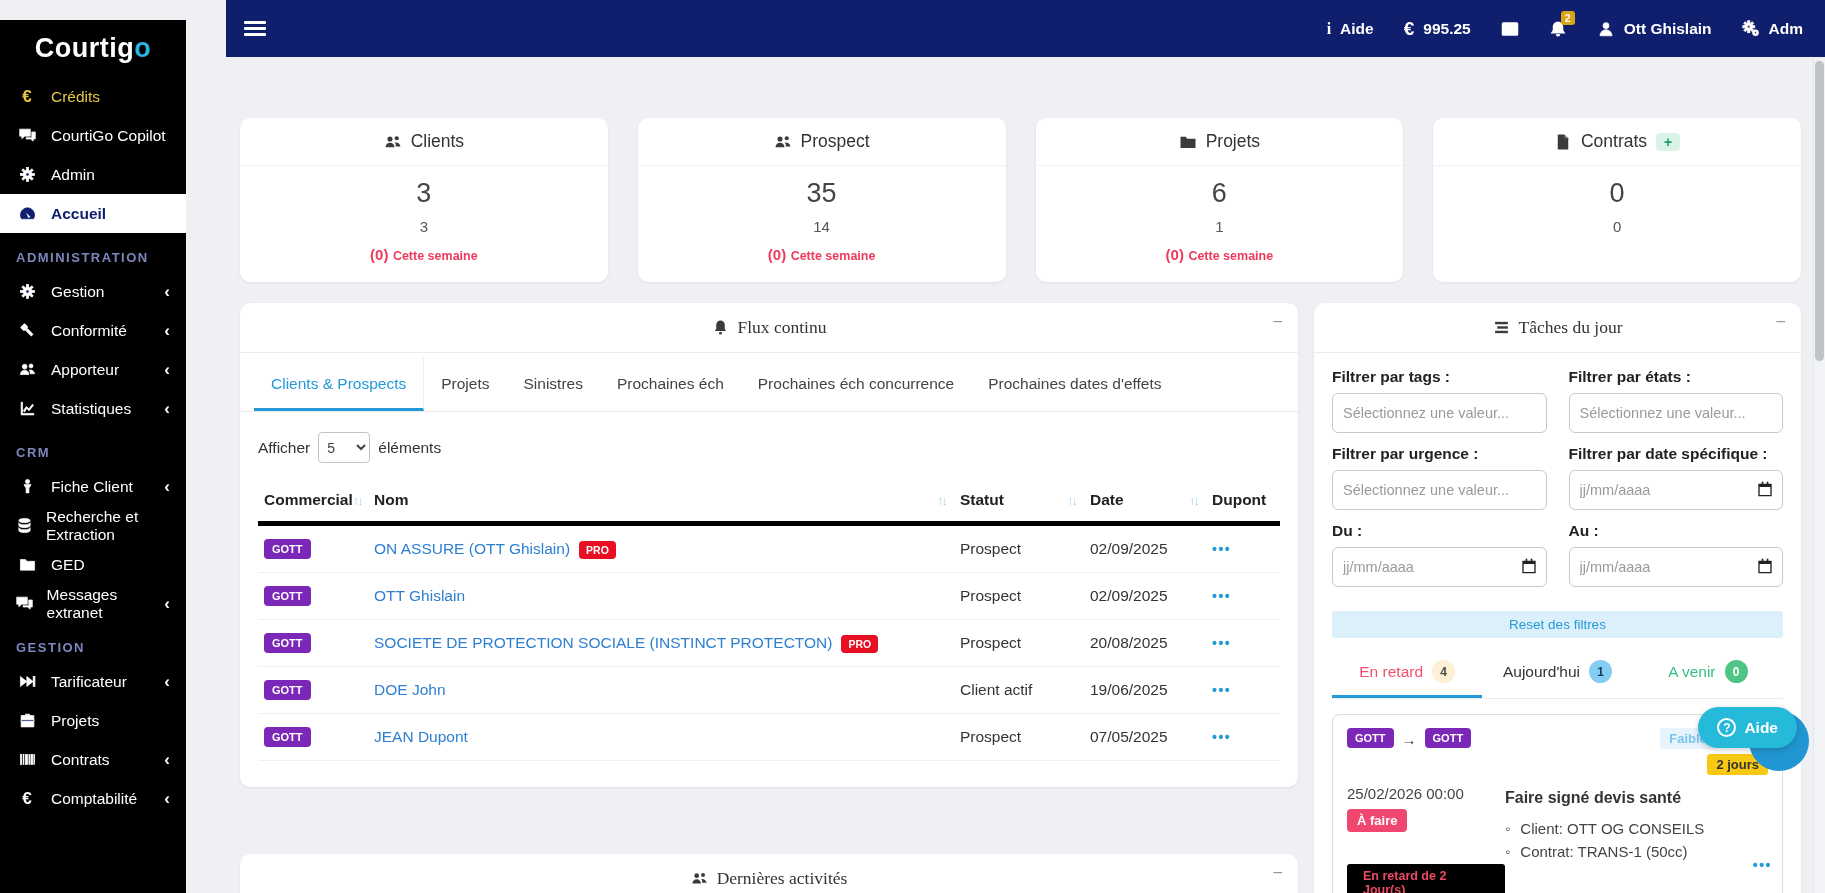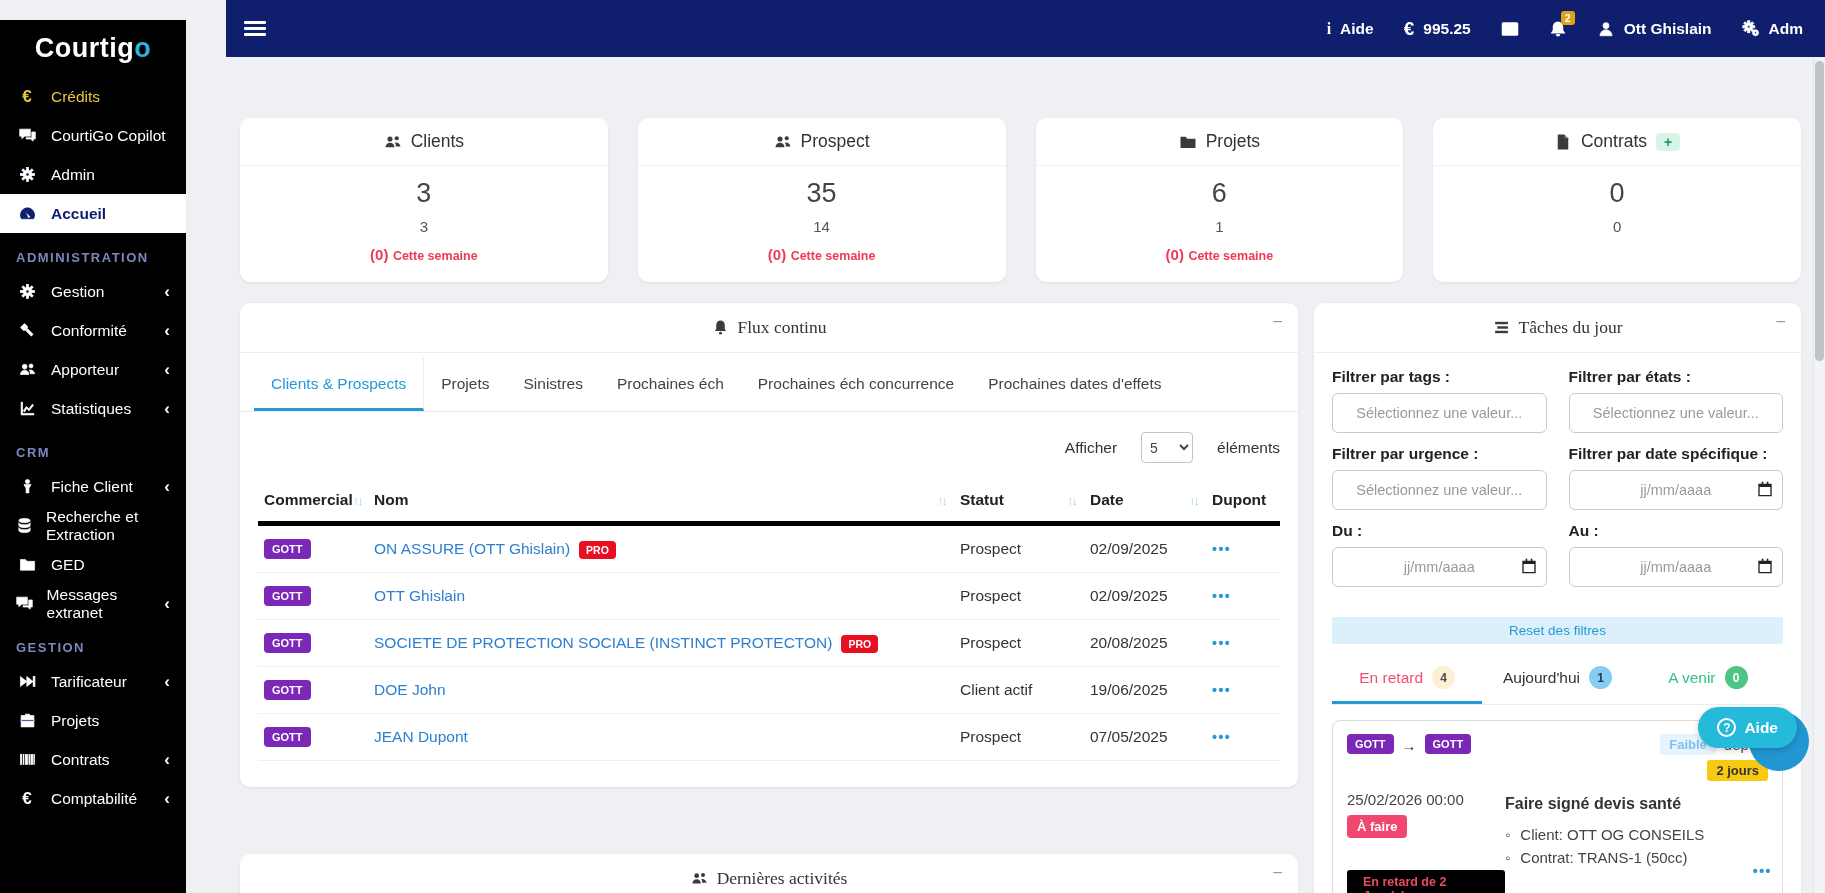--- a/index.html
+++ b/index.html
@@ -54,42 +54,42 @@
 
   .panel-head { position:relative; text-align:center; padding:14px; font-size:17.5px; color:#333; border-bottom:1px solid #ededed; display:flex; align-items:center; justify-content:center; gap:9px;font-family:Liberation Serif, serif; }
   .panel-head svg { width:17px; height:17px; fill:#3b3b3b; }
   .collapse-btn { position:absolute; right:16px; top:8px; color:#999; font-weight:bold; font-size:17px; cursor:pointer; }
 
   
   .tabs { display:flex; padding:4px 14px 0; border-bottom:1px solid #e9e9e9; }
   .tab { padding:18px 17px 15px; font-size:15.5px; color:#444; cursor:pointer; border-bottom:3px solid transparent; }
   .tab.active { color:#2499d8; border-bottom-color:#2499d8; border-right:1px solid #eee; }
 
-  .afficher { display:flex; align-items:center; gap:24px; padding:20px 18px 8px; font-size:15.5px; color:#333;justify-content:flex-end; }
+  .afficher { display:flex; align-items:center; gap:8px; padding:20px 18px 8px; font-size:15.5px; color:#333; }
   .afficher select { width:52px; height:31px; border:1px solid #c3c3c3; border-radius:4px; font-size:14px; color:#444; padding:0 4px; background:#fff; }
 
   .ftable { margin:8px 18px 0; padding-bottom:26px; }
   .frow { display:grid; grid-template-columns:110px 1fr 130px 122px 62px; align-items:center; padding:13px 6px; border-bottom:1px solid #efefef; font-size:15.5px; }
   .frow.head { font-weight:bold; color:#222; border-bottom:5px solid #000000; padding:12px 6px; }
   .hcell { display:flex; align-items:center; justify-content:space-between; padding-right:14px; cursor:pointer; }
   .sort { color:#a5d3f3; font-size:13px; font-weight:normal; letter-spacing:-2px; }
   .badge-gott { background:#7b27b8; color:#fff; font-size:11px; font-weight:bold; padding:4px 8px; border-radius:4px; display:inline-block; }
   .badge-pro { background:#e70f21; color:#fff; font-size:10.5px; font-weight:bold; padding:3px 7px; border-radius:4px; margin-left:9px; display:inline-block; }
   .name-link { color:#2d7fd0; cursor:pointer; text-decoration:none; }
   .ellipsis { color:#2499d8; font-weight:bold; letter-spacing:1.5px; font-size:14px; cursor:pointer; }
 
   
   .tbody { padding:15px 18px 18px; }
   .fgrid { display:grid; grid-template-columns:1fr 1fr; column-gap:22px; row-gap:12px; }
   .flabel { font-size:15.5px; font-weight:bold; color:#222; margin-bottom:7px; }
-  .fselect, .fdate { width:100%; height:40px; border:1px solid #c9c9c9; border-radius:6px; padding:0 10px; font-size:14.5px; color:#c2410c; background:#fff; font-family:"Liberation Sans",sans-serif;text-align:center; }
+  .fselect, .fdate { width:100%; height:40px; border:1px solid #c9c9c9; border-radius:6px; padding:0 10px; font-size:14.5px; color:#c2410c; background:#fff; font-family:"Liberation Sans",sans-serif; }
   .fselect::placeholder, .fdate::placeholder { color:#9a9a9a; }
   .datewrap { position:relative; }
   .datewrap svg { position:absolute; right:10px; top:11px; width:16px; height:16px; fill:#222; cursor:pointer; }
-  .reset-bar { margin-top:30px; background:#dcf0fb; color:#2499d8; text-align:center; font-size:13.5px; padding:6px 4px; border-radius:3px; cursor:pointer; }
+  .reset-bar { margin-top:24px; background:#dcf0fb; color:#2499d8; text-align:center; font-size:13.5px; padding:6px 4px; border-radius:3px; cursor:pointer; }
   .ttabs { display:flex; border-bottom:1px solid #ececec; margin-top:8px; }
   .ttab { flex:1; display:flex; align-items:center; justify-content:center; gap:9px; padding:14px 4px 12px; font-size:15.5px; cursor:pointer; border-bottom:3px solid transparent; color:#333; }
   .ttab.t-late { color:#f0506e; }
   .ttab.t-late.active { border-bottom-color:#2499d8; }
   .ttab.t-next { color:#35c084; }
   .cbadge { width:23px; height:23px; border-radius:50%; display:flex; align-items:center; justify-content:center; font-size:12px; font-weight:bold; }
   .cb-cream { background:#fdf0d5; color:#4a4a4a; }
   .cb-blue { background:#85cdf3; color:#173a57; }
   .cb-green { background:#4ec487; color:#fff; }
 

